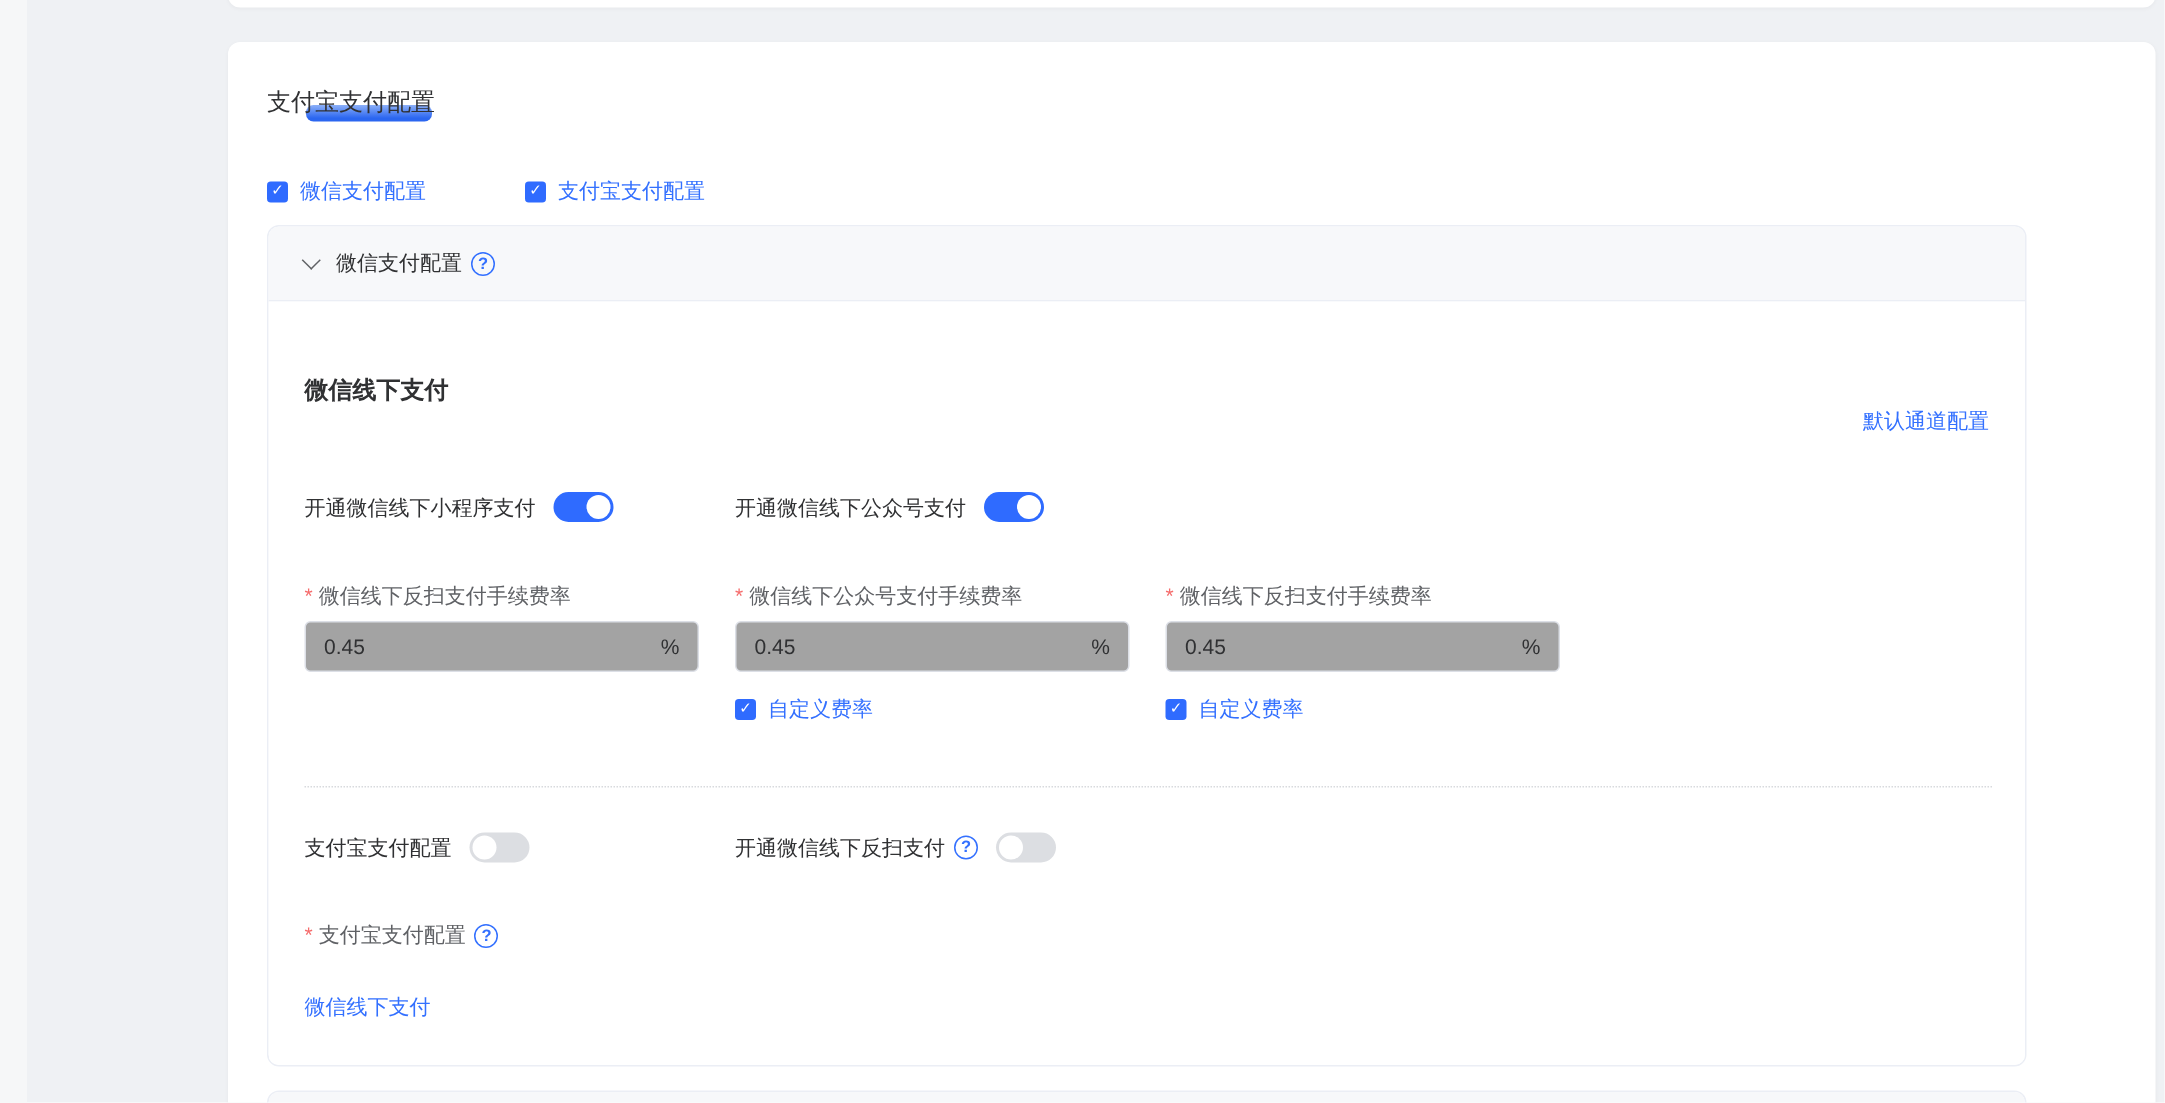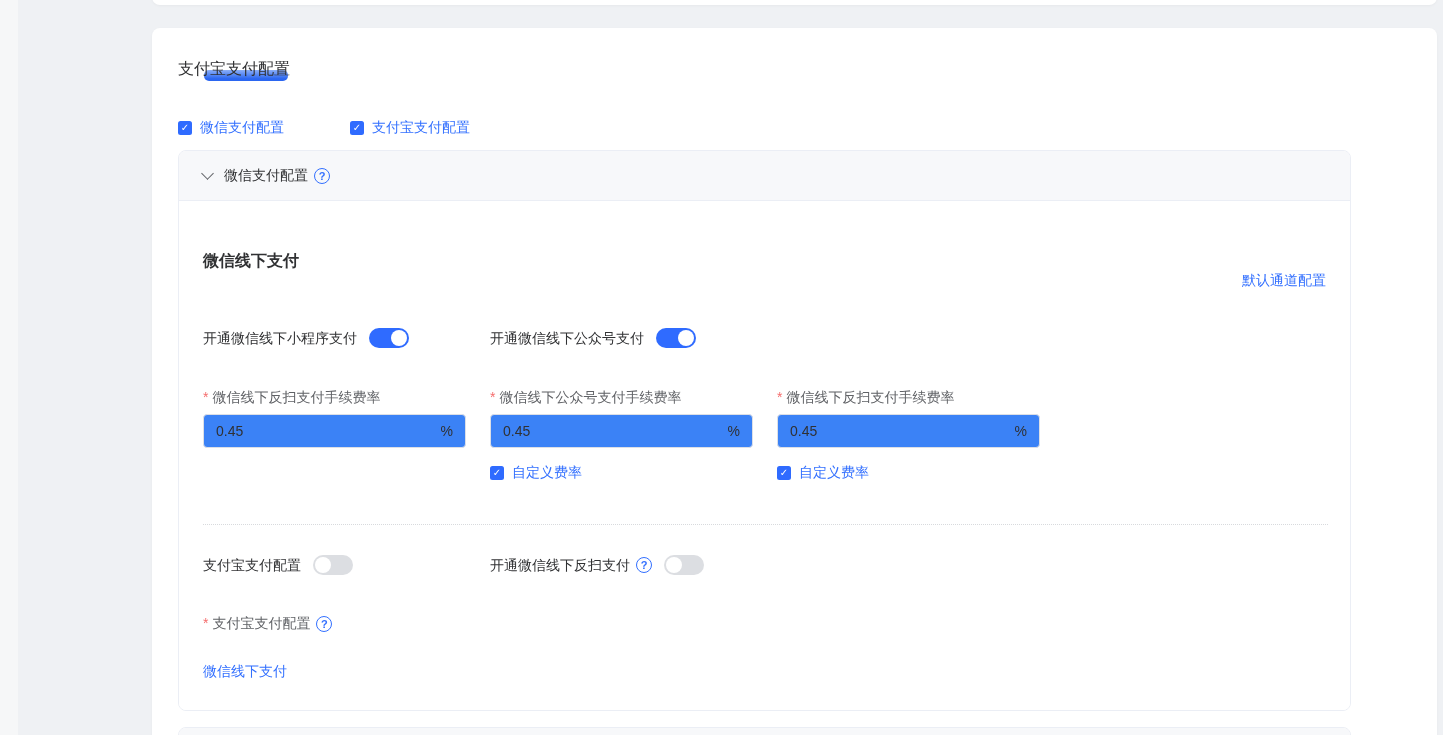--- a/index.html
+++ b/index.html
@@ -77,21 +77,21 @@
   .switch .knob { width:16px; height:16px; border-radius:50%; background:#fff; position:absolute; top:2px; }
   .switch.on  .knob { right:2px; }
   .switch.off .knob { left:2px; }
   
   .fields-row { display:flex; margin-top:40px; align-items:flex-start; }
   .field-col { width:287px; }
   .field-label { font-size:14px; color:#606266; line-height:19px; display:flex; align-items:center; }
   .req { color:#f56c6c; margin-right:4px; font-size:14px; }
   .input-box {
     margin-top:7px; width:263px; height:34px; border:1px solid #dcdfe6; border-radius:4px;
-    display:flex; align-items:center; padding:5px 12px; background:#3b82f6;
+    display:flex; align-items:center; padding:5px 12px; background:#a3a3a3;
   }
   .input-box input {
     border:none; outline:none; flex:1; font-size:14px; color:#303133;
     font-family:"Liberation Sans","DejaVu Sans",sans-serif; min-width:0; background:transparent;
   }
   .input-suffix { font-size:14px; color:#303133; margin-left:8px; }
   .custom-rate { display:flex; align-items:center; margin-top:15px; cursor:pointer; }
   
   .dashed-divider { border-top:1px dotted #d8dadd; margin-top:42px; width:1125px; }
   

